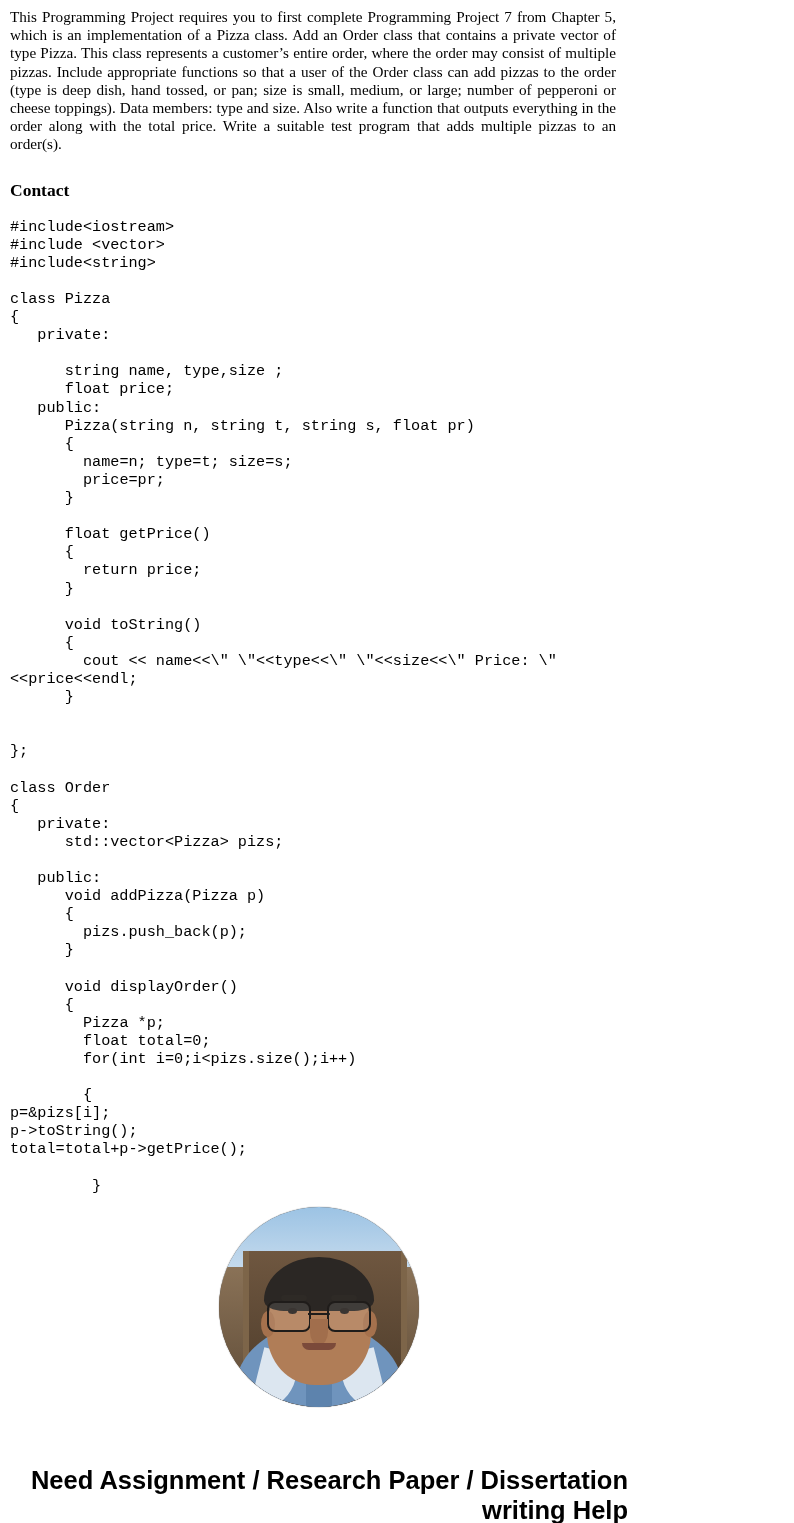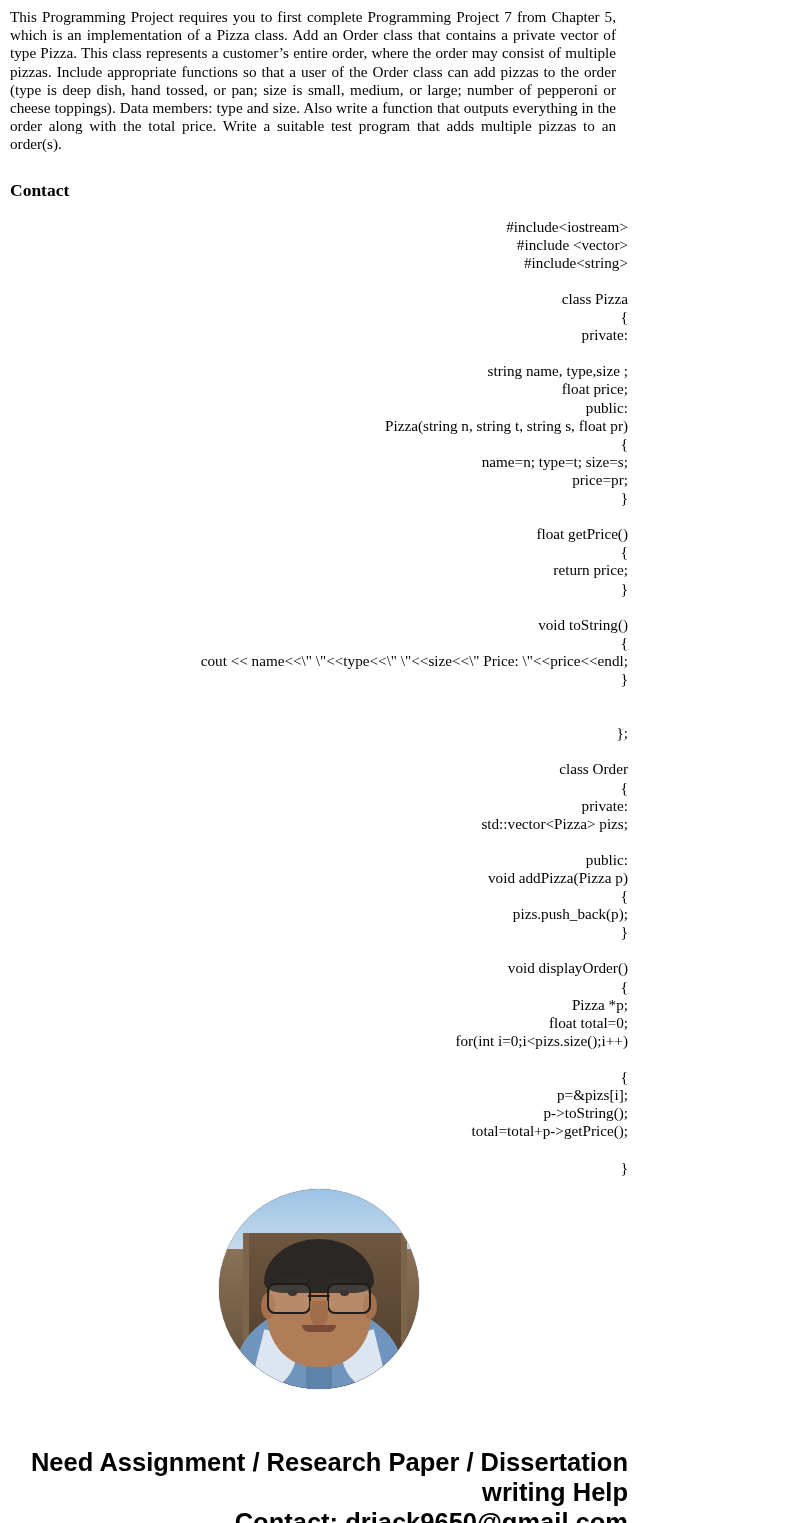--- a/index.html
+++ b/index.html
@@ -29,26 +29,26 @@
     padding-right: 12px;
   }
   h2.solution {
     font-family: "Liberation Serif", serif;
     font-size: 17.5px;
     font-weight: bold;
     margin: 26px 0 0 0;
     line-height: 20px;
   }
   .code {
-    font-family: Liberation Serif, serif;
+    font-family: Liberation Mono, monospace;
     font-size: 15.2px;
     line-height: 18.1px;
     white-space: pre-wrap;
     margin: 18px 0 0 0;
-    text-align: right;
+    text-align: left;
   }
   .portrait-wrap {
     margin-top: 12px;
     display: flex;
     justify-content: center;
     align-items: center;
   }
   .portrait {
     width: 200px;
     height: 200px;

